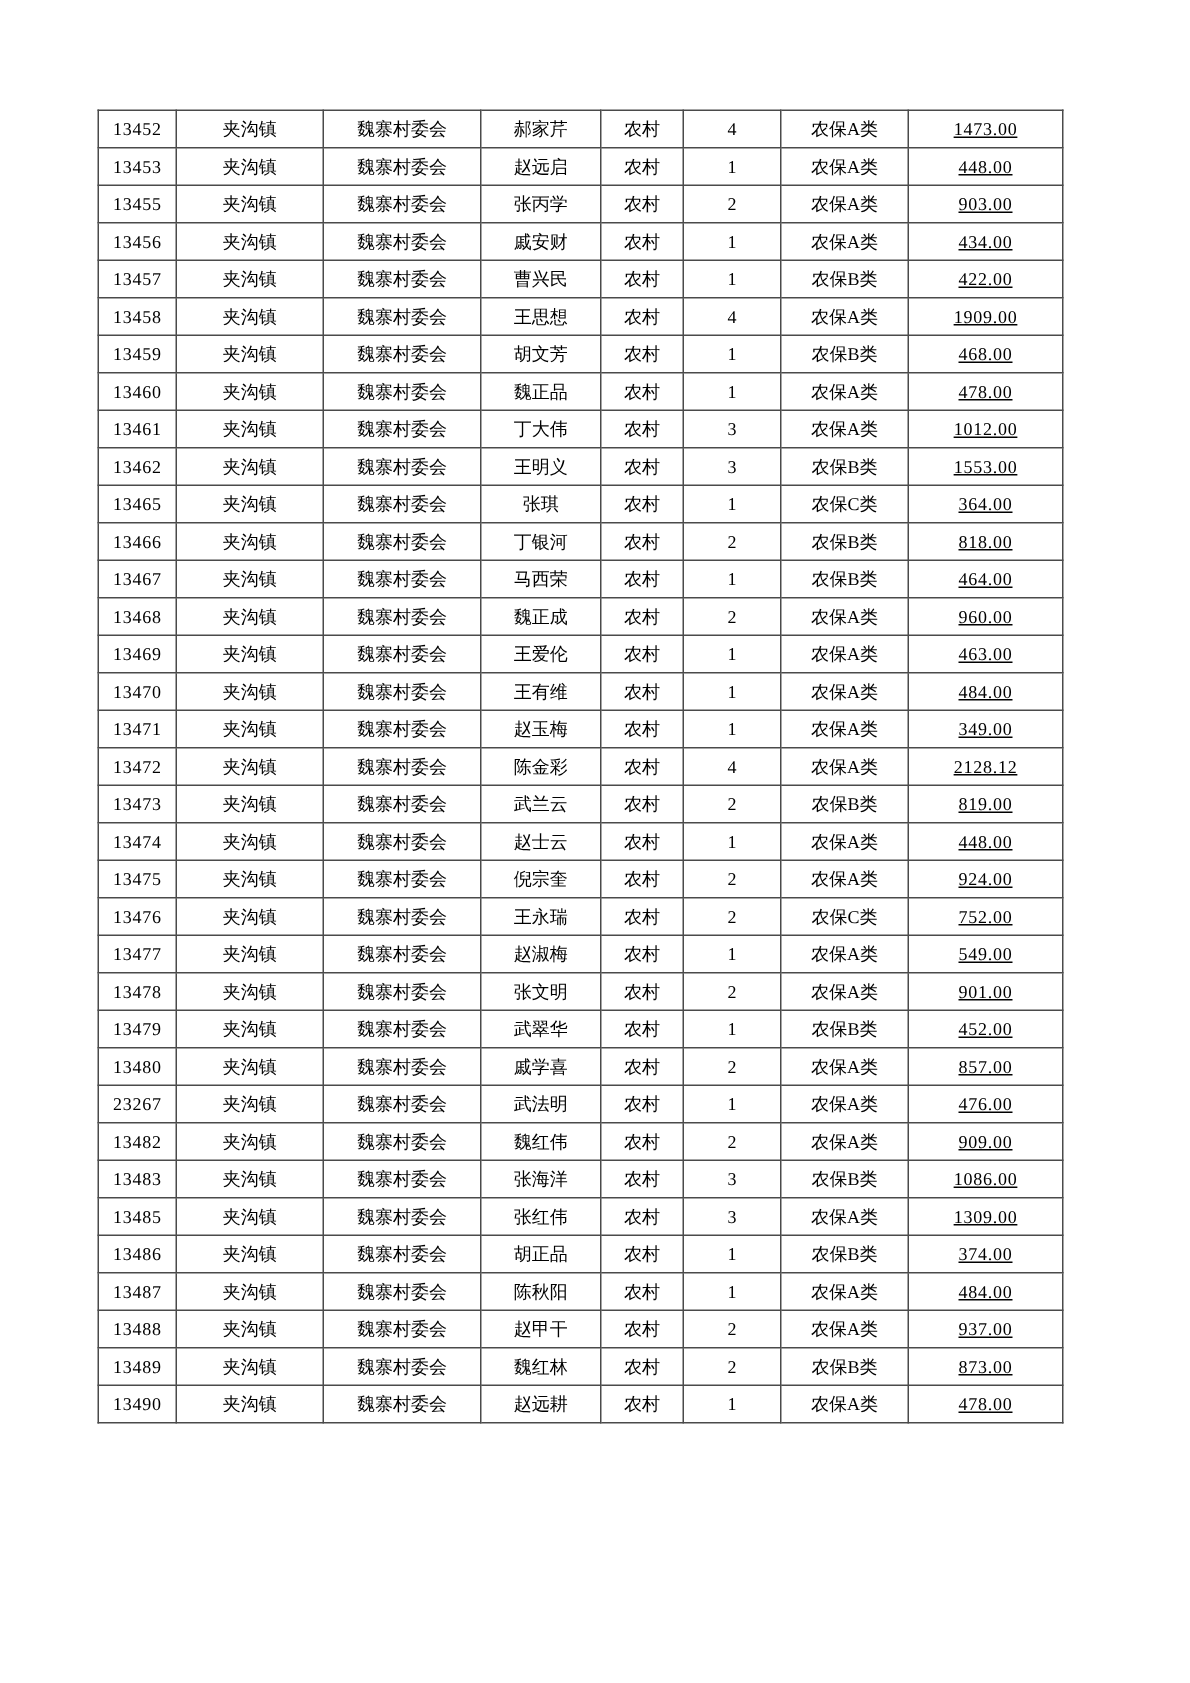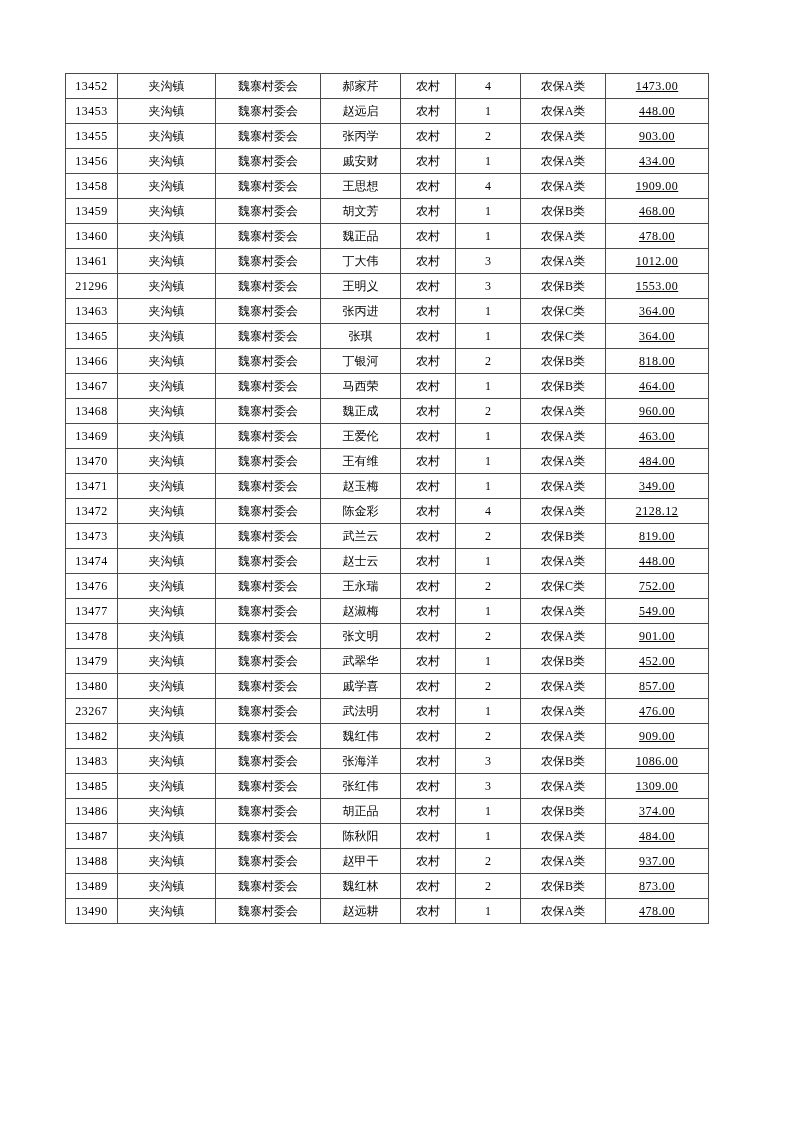--- a/index.html
+++ b/index.html
@@ -106,20 +106,30 @@
           <td class="col-0">13456</td>
           <td class="col-1">夹沟镇</td>
           <td class="col-2">魏寨村委会</td>
           <td class="col-3">戚安财</td>
           <td class="col-4">农村</td>
           <td class="col-5">1</td>
           <td class="col-6">农保A类</td>
           <td class="col-7">434.00</td>
         </tr>
         <tr>
+          <td class="col-0">13457</td>
+          <td class="col-1">夹沟镇</td>
+          <td class="col-2">魏寨村委会</td>
+          <td class="col-3">曹兴民</td>
+          <td class="col-4">农村</td>
+          <td class="col-5">1</td>
+          <td class="col-6">农保B类</td>
+          <td class="col-7">422.00</td>
+        </tr>
+        <tr>
           <td class="col-0">13458</td>
           <td class="col-1">夹沟镇</td>
           <td class="col-2">魏寨村委会</td>
           <td class="col-3">王思想</td>
           <td class="col-4">农村</td>
           <td class="col-5">4</td>
           <td class="col-6">农保A类</td>
           <td class="col-7">1909.00</td>
         </tr>
         <tr>
@@ -146,50 +156,40 @@
           <td class="col-0">13461</td>
           <td class="col-1">夹沟镇</td>
           <td class="col-2">魏寨村委会</td>
           <td class="col-3">丁大伟</td>
           <td class="col-4">农村</td>
           <td class="col-5">3</td>
           <td class="col-6">农保A类</td>
           <td class="col-7">1012.00</td>
         </tr>
         <tr>
-          <td class="col-0">21296</td>
+          <td class="col-0">13462</td>
           <td class="col-1">夹沟镇</td>
           <td class="col-2">魏寨村委会</td>
           <td class="col-3">王明义</td>
           <td class="col-4">农村</td>
           <td class="col-5">3</td>
           <td class="col-6">农保B类</td>
           <td class="col-7">1553.00</td>
         </tr>
         <tr>
-          <td class="col-0">13463</td>
-          <td class="col-1">夹沟镇</td>
-          <td class="col-2">魏寨村委会</td>
-          <td class="col-3">张丙进</td>
+          <td class="col-0">13465</td>
+          <td class="col-1">夹沟镇</td>
+          <td class="col-2">魏寨村委会</td>
+          <td class="col-3">张琪</td>
           <td class="col-4">农村</td>
           <td class="col-5">1</td>
           <td class="col-6">农保C类</td>
           <td class="col-7">364.00</td>
         </tr>
         <tr>
-          <td class="col-0">13465</td>
-          <td class="col-1">夹沟镇</td>
-          <td class="col-2">魏寨村委会</td>
-          <td class="col-3">张琪</td>
-          <td class="col-4">农村</td>
-          <td class="col-5">1</td>
-          <td class="col-6">农保C类</td>
-          <td class="col-7">364.00</td>
-        </tr>
-        <tr>
           <td class="col-0">13466</td>
           <td class="col-1">夹沟镇</td>
           <td class="col-2">魏寨村委会</td>
           <td class="col-3">丁银河</td>
           <td class="col-4">农村</td>
           <td class="col-5">2</td>
           <td class="col-6">农保B类</td>
           <td class="col-7">818.00</td>
         </tr>
         <tr>
@@ -264,20 +264,30 @@
         </tr>
         <tr>
           <td class="col-0">13474</td>
           <td class="col-1">夹沟镇</td>
           <td class="col-2">魏寨村委会</td>
           <td class="col-3">赵士云</td>
           <td class="col-4">农村</td>
           <td class="col-5">1</td>
           <td class="col-6">农保A类</td>
           <td class="col-7">448.00</td>
+        </tr>
+        <tr>
+          <td class="col-0">13475</td>
+          <td class="col-1">夹沟镇</td>
+          <td class="col-2">魏寨村委会</td>
+          <td class="col-3">倪宗奎</td>
+          <td class="col-4">农村</td>
+          <td class="col-5">2</td>
+          <td class="col-6">农保A类</td>
+          <td class="col-7">924.00</td>
         </tr>
         <tr>
           <td class="col-0">13476</td>
           <td class="col-1">夹沟镇</td>
           <td class="col-2">魏寨村委会</td>
           <td class="col-3">王永瑞</td>
           <td class="col-4">农村</td>
           <td class="col-5">2</td>
           <td class="col-6">农保C类</td>
           <td class="col-7">752.00</td>

